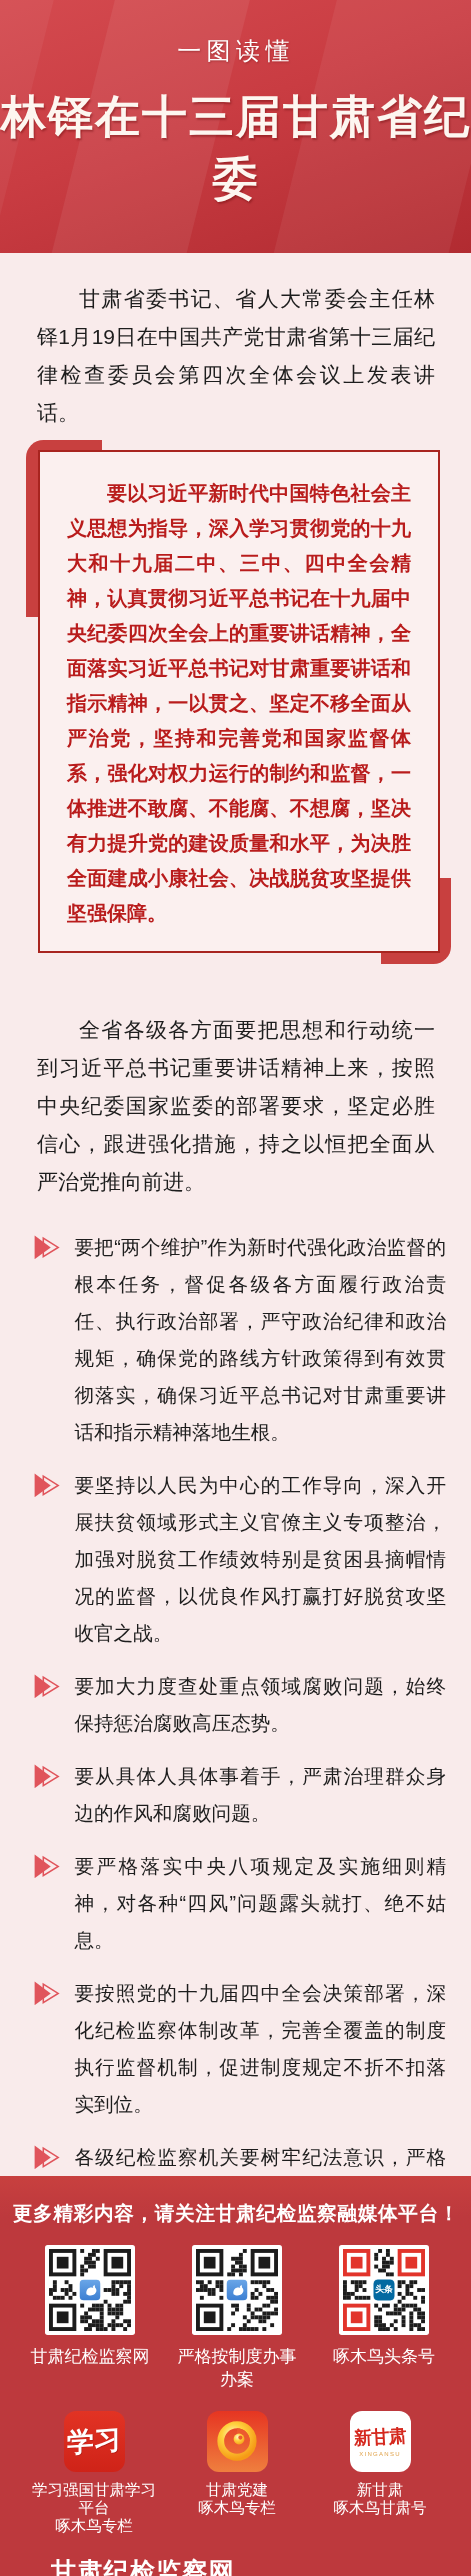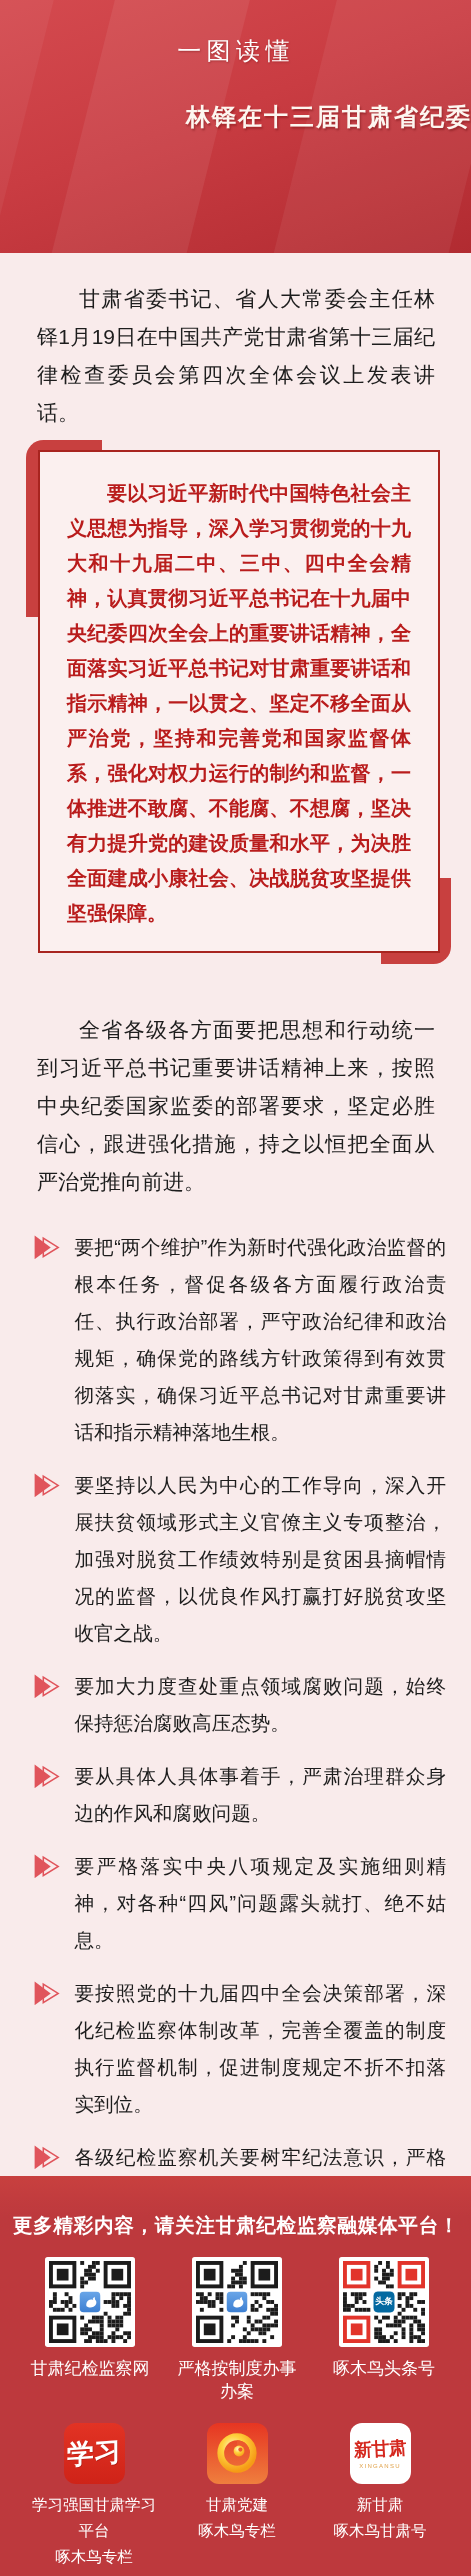--- a/index.html
+++ b/index.html
@@ -10,23 +10,23 @@
   
   .hero { height:253px; position:relative; overflow:hidden;
           background:linear-gradient(160deg,#d44a4f 0%,#c93c42 45%,#b12b31 100%); }
   .hero .stripe { position:absolute; top:-40px; height:351px; background:rgba(255,255,255,.07); transform:skewX(-14deg); }
   .hero .s1 { left:81px; width:135px; }
   .hero .s2 { left:303px; width:175px; background:rgba(255,255,255,.06); }
   .hero .s3 { left:-54px; width:74px; background:rgba(255,255,255,.05); }
   .kicker { position:relative; text-align:center; padding-top:35px; color:#ffffff;
             font-family:"Liberation Serif","DejaVu Serif",serif; font-weight:normal;
             font-size:24px; letter-spacing:5.4px; text-shadow:0.7px 1.3px 2px rgba(90,0,0,.35); }
-  .hero-title { position:relative; margin-top:19px; text-align:right; color:#fdf6f0;
+  .hero-title { position:relative; margin-top:19px; text-align:center; color:#fdf6f0;
             font-family:"Liberation Serif","DejaVu Serif",serif; font-weight:bold;
-            font-size:24px; line-height:62px; letter-spacing:2px; text-shadow:1.3px 2px 2px rgba(90,0,0,.35); }
+            font-size:45px; line-height:62px; letter-spacing:2px; text-shadow:1.3px 2px 2px rgba(90,0,0,.35); }
 
   
   .content { height:1923px; overflow:hidden; background:#f9ebeb; padding-top:27px; }
   .cjk-par { font-size:21px; line-height:38px; color:#1d1d1d; text-align:justify; text-indent:2em; }
   .intro { margin:0 37px; }
 
   .quote-wrap { position:relative; margin:17.5px 32px 0 38px; }
   .corner { position:absolute; }
   .corner-tl { left:-12px; top:-10px; width:76px; height:177px;
                border-left:13.5px solid #c8403f; border-top:13.5px solid #c8403f;
@@ -40,21 +40,21 @@
 
   .para2 { margin:58px 37px 0; }
 
   .bullets { list-style:none; margin-top:28px; }
   .bullets li { display:flex; align-items:flex-start; margin:0 26px 16px 34px; }
   .bullet-marker { flex:none; width:31px; margin-top:6px; }
   .bullets p { flex:1; font-size:19.6px; line-height:37px; color:#1d1d1d; text-align:justify; margin-left:9.4px; }
 
   
   .footer { height:400px; overflow:hidden; color:#ffffff;
-            background:linear-gradient(#c8403f,#bd393d 10%,#bd393d); padding-top:36px; }
+            background:linear-gradient(#c8403f,#bd393d 10%,#bd393d); padding-top:24px; }
   .footer-headline { text-align:center; font-size:19.6px; letter-spacing:0.7px; font-weight:bold; }
   .qr-row { display:flex; justify-content:space-between; padding:17.5px 28px 0 30px; }
   .qr-col { width:120px; text-align:center; }
   .qr-box { width:90px; height:90px; margin:0 auto; background:#ffffff; border-radius:2.7px;
             padding:4px; position:relative; }
   .qr-box svg.qr-svg { width:82px; height:82px; display:block; }
   .qr-badge { position:absolute; left:50%; top:50%; transform:translate(-50%,-50%);
               width:23px; height:23px; border-radius:5.4px; border:1.3px solid #ffffff;
               display:flex; align-items:center; justify-content:center; }
   .qr-badge.bird { background:linear-gradient(#6aa6e8,#3c7fd2); }
@@ -66,21 +66,21 @@
   .app-icon { width:61px; height:61px; margin:0 auto; border-radius:12px; display:flex;
               flex-direction:column; align-items:center; justify-content:center; }
   .app-icon.xuexi { background:linear-gradient(#e23324,#cf2318); }
   .xuexi-cal { color:#fff; font-family:"Liberation Serif","DejaVu Serif",serif; font-weight:bold;
                font-size:27px; transform:rotate(-4deg) skewX(-4deg); text-shadow:0.7px 0.7px 0 rgba(120,0,0,.4); }
   .app-icon.dangjian { background:linear-gradient(#e63522,#ef7f3e); }
   .app-icon.xingansu { background:#ffffff; }
   .xga-cal { color:#d5281e; font-family:"Liberation Serif","DejaVu Serif",serif; font-weight:bold;
              font-size:18px; transform:rotate(-3deg); letter-spacing:-0.7px; }
   .xga-sub { color:#e0a24a; font-size:6px; letter-spacing:1.3px; margin-top:2px; }
-  .app-label { margin-top:9.4px; font-size:15.5px; line-height:26px;font-family:Liberation Mono, monospace; }
+  .app-label { margin-top:9.4px; font-size:15.5px; line-height:18px; }
 
   .footer-bottom { display:flex; align-items:flex-start; padding:20px 40px 0 51px; }
   .site-name { font-size:25px; font-weight:bold; letter-spacing:1.3px; }
 </style>
 </head>
 <body>
 
 <div class="page">
 
   <header class="hero">

